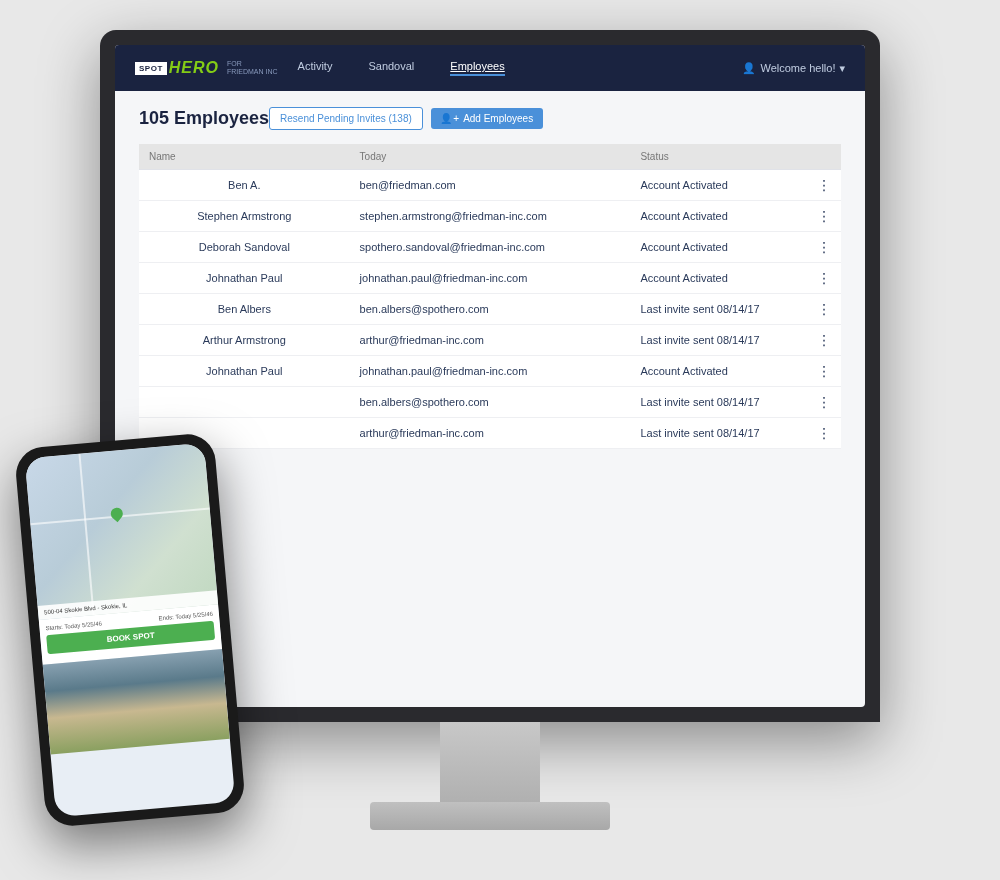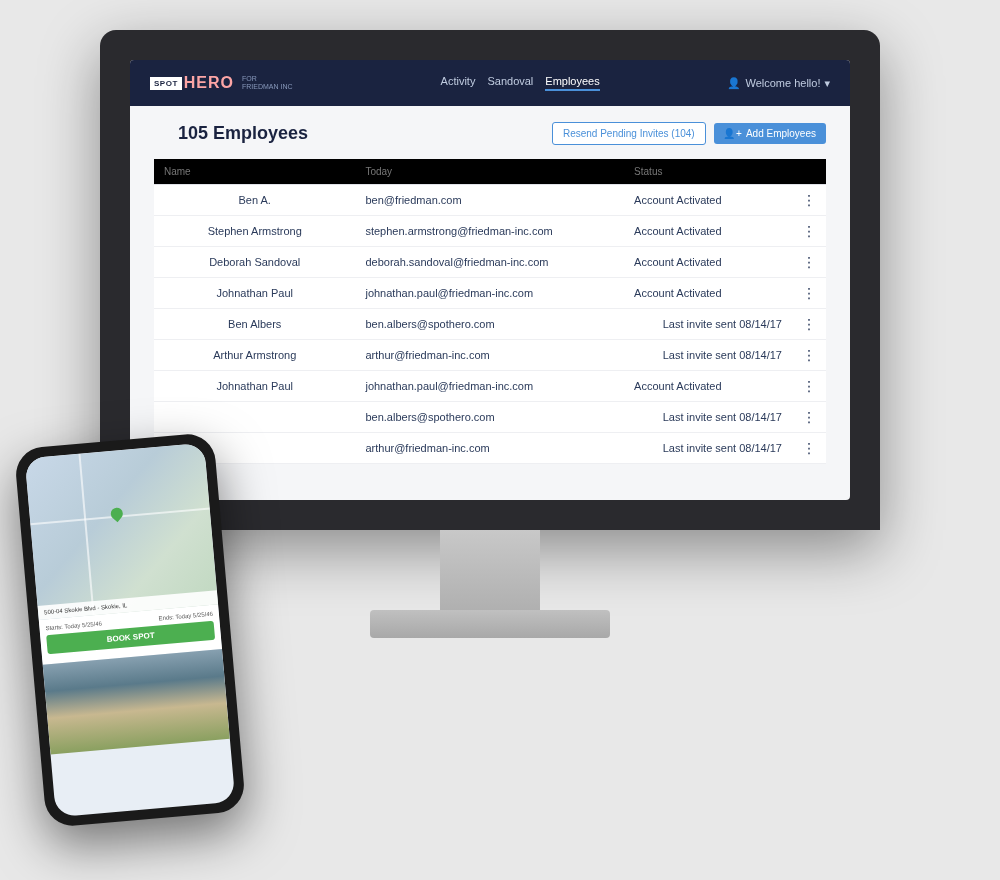--- a/index.html
+++ b/index.html
@@ -25,24 +25,24 @@
     .monitor {
       position: absolute;
       top: 30px;
       left: 100px;
       width: 780px;
       height: 700px;
     }
 
     .monitor-body {
       width: 780px;
-      height: 500px;
+      height: 692px;
       background: #2a2a2e;
       border-radius: 16px 16px 0 0;
-      padding: 30px;
+      padding: 15px;
       box-shadow: 0 20px 60px rgba(0,0,0,0.4);
     }
 
     .monitor-screen {
       width: 100%;
       height: 100%;
       background: #f5f6f8;
       border-radius: 4px;
       overflow: hidden;
     }
@@ -81,74 +81,73 @@
     .logo-spot {
       background: #fff;
       color: #1a2340;
       font-size: 8px;
       font-weight: 900;
       padding: 2px 4px;
       letter-spacing: 0.5px;
     }
 
     .logo-hero {
-      color: #fca5a5;
+      color: #84cc16;
       font-size: 16px;
       font-weight: 900;
       letter-spacing: 1px;
       margin-left: 2px;
+      font-style: italic;
     }
 
     .logo-for {
       color: #8899bb;
       font-size: 7px;
       margin-left: 8px;
       line-height: 1.2;
     }
 
     .nav-links {
       display: flex;
-      gap: 12px;
+      gap: 36px;
       flex: 1;
-      justify-content: center;
     }
 
     .nav-link {
       color: #c0cce0;
       font-size: 11px;
       cursor: pointer;
       text-decoration: none;
     }
 
     .nav-link.active {
       color: #fff;
       border-bottom: 2px solid #4a90d9;
       padding-bottom: 2px;
+      text-decoration: underline;
     }
 
     .nav-user {
       color: #c0cce0;
       font-size: 11px;
       display: flex;
       align-items: center;
       gap: 4px;
     }
 
     
     .page-content {
       padding: 16px 24px;
       background: #f5f6f8;
     }
 
     .page-header {
       display: flex;
       align-items: center;
-      justify-content: space-between;
       margin-bottom: 14px;
-      margin-left: 24px;
     }
 
     .page-title {
       font-size: 18px;
       font-weight: 600;
       color: #1a2340;
     }
 
     .header-buttons {
       display: flex;
@@ -183,42 +182,41 @@
 
     
     .employee-table {
       width: 100%;
       border-collapse: collapse;
       font-size: 11px;
       background: #fff;
     }
 
     .employee-table th {
-      background: #000000;
+      background: #e5e5e5;
       color: #777;
       font-weight: 500;
       text-align: left;
       padding: 7px 10px;
       border-bottom: 1px solid #e0e2e8;
       font-size: 10px;
     }
 
     .employee-table td {
       padding: 7px 10px;
       border-bottom: 1px solid #eeeff2;
       color: #2a3a5a;
     }
 
     .status-activated {
       color: #2a3a5a;
     }
 
     .status-pending {
       color: #999;
-      text-align: right;
     }
 
     .menu-dots {
       color: #aaa;
       cursor: pointer;
       font-size: 14px;
       text-align: right;
     }
 
     .col-name { width: 30%; text-align: center; }
@@ -354,21 +352,21 @@
             <span>👤</span>
             <span>Welcome hello!</span>
             <span>▾</span>
           </div>
         </div>
 
         <div class="page-content">
           <div class="page-header">
             <h1 class="page-title">105 Employees</h1>
             <div class="header-buttons">
-              <button class="btn-resend">Resend Pending Invites (104)</button>
+              <button class="btn-resend">Resend Pending Invites (138)</button>
               <button class="btn-add">
                 <span>👤+</span>
                 <span>Add Employees</span>
               </button>
             </div>
           </div>
 
           <table class="employee-table">
             <thead>
               <tr>
@@ -386,21 +384,21 @@
                   <td class="col-action menu-dots">⋮</td>
                 </tr>
                 <tr>
                   <td class="col-name">Stephen Armstrong</td>
                   <td class="col-email">stephen.armstrong@friedman-inc.com</td>
                   <td class="col-status status-activated">Account Activated</td>
                   <td class="col-action menu-dots">⋮</td>
                 </tr>
                 <tr>
                   <td class="col-name">Deborah Sandoval</td>
-                  <td class="col-email">deborah.sandoval@friedman-inc.com</td>
+                  <td class="col-email">spothero.sandoval@friedman-inc.com</td>
                   <td class="col-status status-activated">Account Activated</td>
                   <td class="col-action menu-dots">⋮</td>
                 </tr>
                 <tr>
                   <td class="col-name">Johnathan Paul</td>
                   <td class="col-email">johnathan.paul@friedman-inc.com</td>
                   <td class="col-status status-activated">Account Activated</td>
                   <td class="col-action menu-dots">⋮</td>
                 </tr>
                 <tr>

